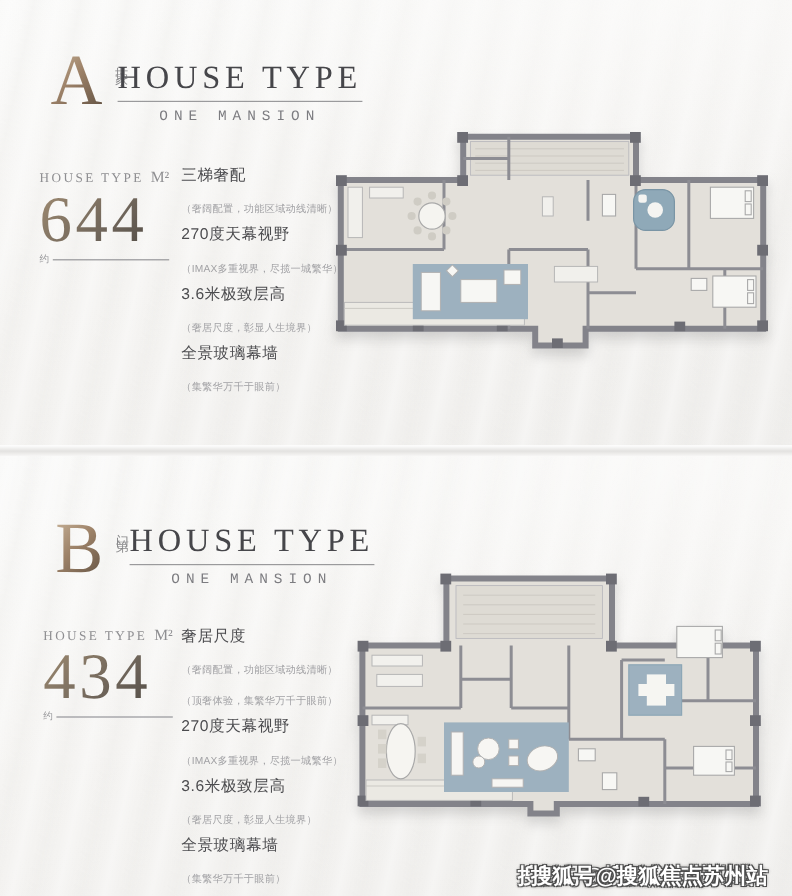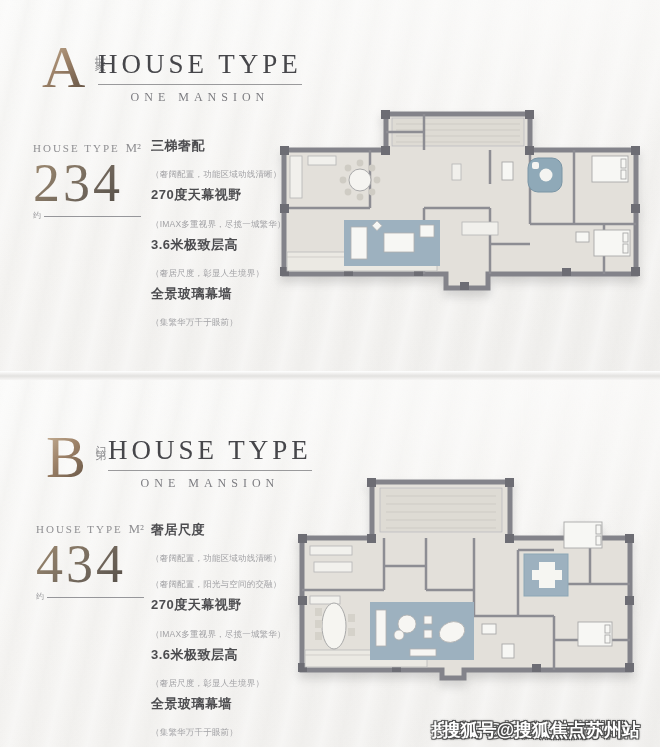--- a/index.html
+++ b/index.html
@@ -44,21 +44,21 @@
     font-size:11px;letter-spacing:5px;color:#8a8a8c;
     margin-left:7px;margin-top:6px;
   }
   .heading{position:absolute;text-align:center;}
   .heading-title{
     font-family:"Liberation Serif",serif;
     font-size:27px;letter-spacing:4px;color:#46464a;white-space:nowrap;
   }
   .heading-rule{height:1px;background:#9a9a9c;margin:4px 0 5px 0;}
   .heading-sub{
-    font-family:Liberation Serif, serif;
+    font-family:Liberation Mono, monospace;
     font-size:12px;letter-spacing:5px;color:#7c7c80;white-space:nowrap;
   }
   
   .area-block{position:absolute;width:108px;}
   .area-head{
     display:flex;justify-content:space-between;align-items:baseline;
     font-family:"Liberation Serif",serif;
     font-size:11px;letter-spacing:2px;color:#8f8f92;white-space:nowrap;
   }
   .area-unit{font-size:13px;letter-spacing:0;}
@@ -68,21 +68,21 @@
     background:linear-gradient(135deg,#a08c72 0%,#6f655a 55%,#47433e 100%);
     -webkit-background-clip:text;background-clip:text;color:transparent;
   }
   .area-foot{display:flex;align-items:center;gap:3px;margin-top:1px;}
   .approx{font-size:8px;color:#97979a;line-height:1;}
   .area-rule{flex:1;height:1px;background:#96969a;}
   
   .features{position:absolute;width:135px;}
   .feature{margin-bottom:7px;}
   .feature-title{
-    font-size:13px;font-weight:bold;color:#4c4c4f;
+    font-size:13px;font-weight:normal;color:#4c4c4f;
     letter-spacing:.5px;line-height:1.25;white-space:nowrap;
   }
   .feature-desc{
     font-size:8.5px;color:#a2a2a5;letter-spacing:.2px;
     line-height:1.3;margin-top:15px;white-space:nowrap;
   }
   
   .plan{position:absolute;filter:drop-shadow(0 6px 5px rgba(90,90,90,.22));}
   
   .watermark{position:absolute;right:20px;bottom:5px;width:240px;height:26px;z-index:9;}
@@ -110,21 +110,21 @@
     <div class="heading-title">HOUSE TYPE</div>
     <div class="heading-rule"></div>
     <div class="heading-sub">ONE MANSION</div>
   </div>
 
   <div class="area-block" style="left:33px;top:140px;">
     <div class="area-head">
       <span>HOUSE TYPE</span>
       <span class="area-unit">M²</span>
     </div>
-    <div class="area-value">234</div>
+    <div class="area-value">644</div>
     <div class="area-foot">
       <span class="approx">约</span>
       <span class="area-rule"></span>
     </div>
   </div>
 
   <div class="features" style="left:151px;top:138px;">
     <div class="feature">
       <div class="feature-title">三梯奢配</div>
       <div class="feature-desc">（奢阔配置，功能区域动线清晰）</div>
@@ -261,21 +261,21 @@
       <span class="area-rule"></span>
     </div>
   </div>
 
   <div class="features" style="left:151px;top:142px;">
     <div class="feature">
       <div class="feature-title">奢居尺度</div>
       <div class="feature-desc">（奢阔配置，功能区域动线清晰）</div>
     </div>
     <div class="feature">
-      <div class="feature-desc">（奢阔配置，阳光与空间的交融）</div>
+      <div class="feature-desc">（顶奢体验，集繁华万千于眼前）</div>
     </div>
     <div class="feature">
       <div class="feature-title">270度天幕视野</div>
       <div class="feature-desc">（IMAX多重视界，尽揽一城繁华）</div>
     </div>
     <div class="feature">
       <div class="feature-title">3.6米极致层高</div>
       <div class="feature-desc">（奢居尺度，彰显人生境界）</div>
     </div>
     <div class="feature">

